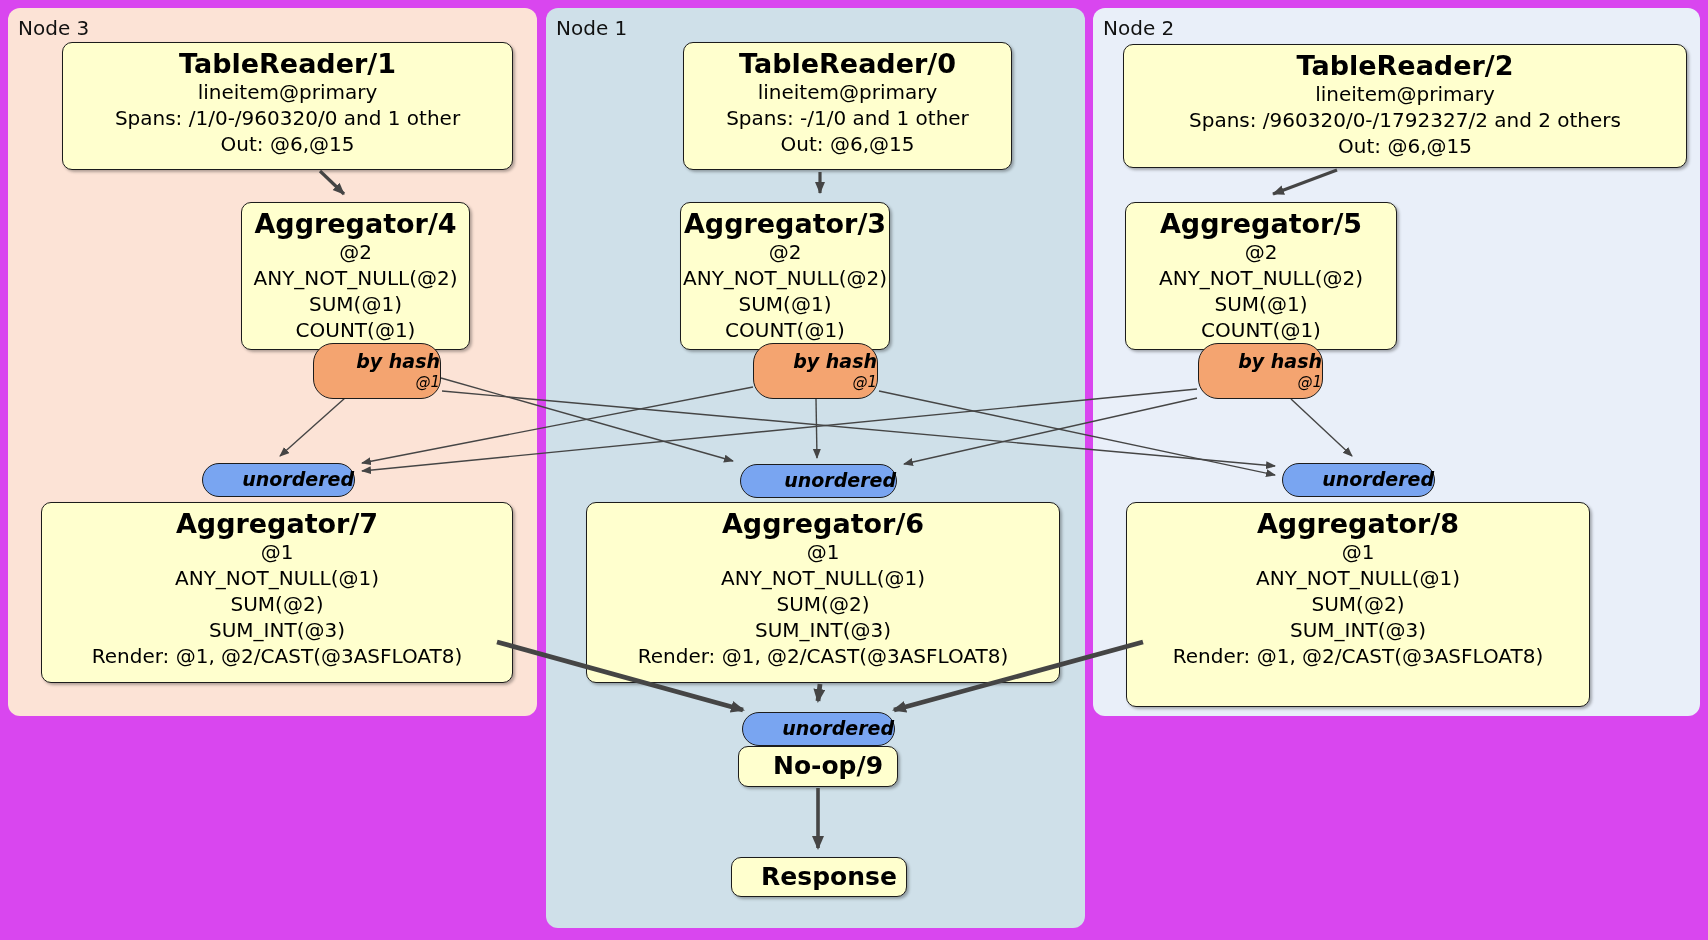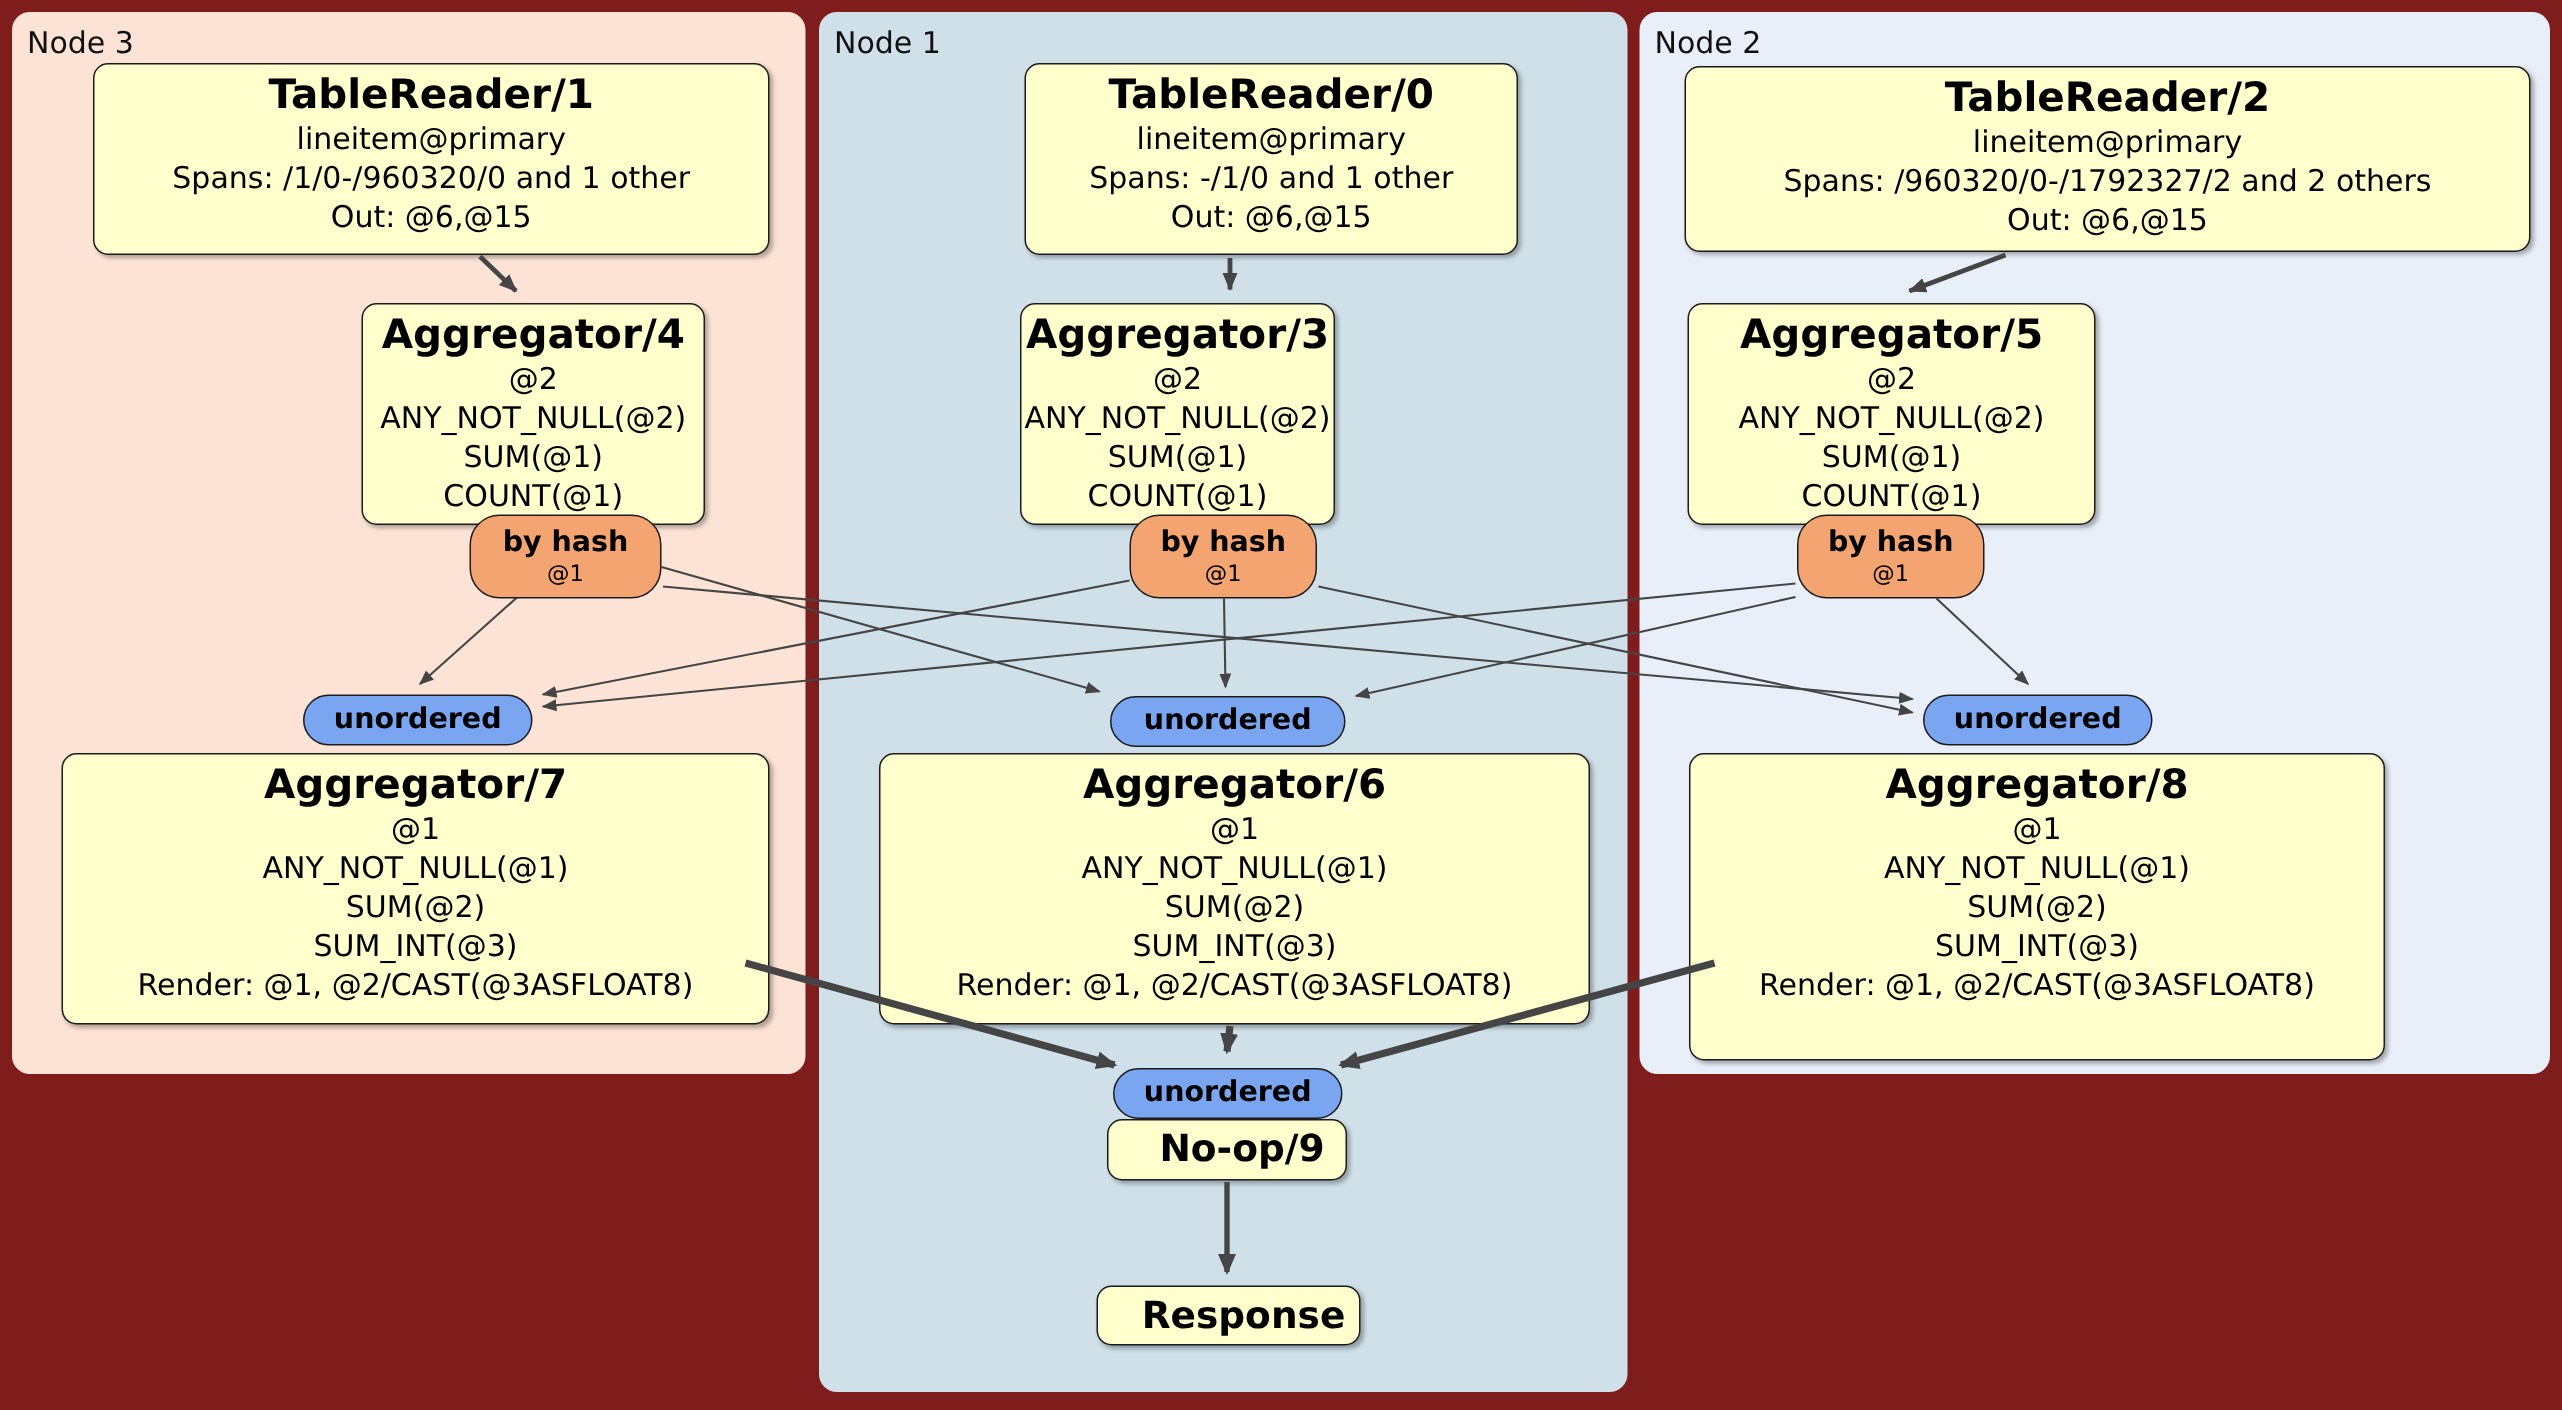--- a/index.html
+++ b/index.html
@@ -2,21 +2,21 @@
 <html style="--node3-bg: #FCE3D6; --node1-bg: #CFE0E9; --node2-bg: #E9EFF9; --box-fill: #FFFFCE; --box-border: #1C1C1C; --hash-fill: #F4A470; --unordered-fill: #79A5F1; --edge: #454545;"><head>
 <meta charset="utf-8">
 <style>
   html,body{margin:0;padding:0;background:#ffffff;}
   #canvas{
     position:relative;
     width:1708px;height:940px;
     font-family:"DejaVu Sans","Liberation Sans",sans-serif;
     color:#000;
     overflow:hidden;
-    background:#7f1d1d;
+    background:#d946ef;
   }
   .region{
     position:absolute;
     border-radius:12px;
     z-index:1;
   }
   .region-label{
     position:absolute;
     left:10px;top:8px;
     font-size:20px;
@@ -53,23 +53,24 @@
     margin-left:20px;
   }
   #edge-layer{
     position:absolute;left:0;top:0;
     z-index:3;
     pointer-events:none;
   }
   .pill{
     position:absolute;
     border:1.7px solid var(--box-border);
-    text-align:center;
+    text-align:right;
     z-index:4;
     box-sizing:border-box;
+    font-style:italic;
   }
   .hash-pill{
     background:var(--hash-fill);
     border-radius:20px;
   }
   .hash-label{
     font-size:19px;
     font-weight:bold;
     line-height:24px;
     margin-top:5px;

